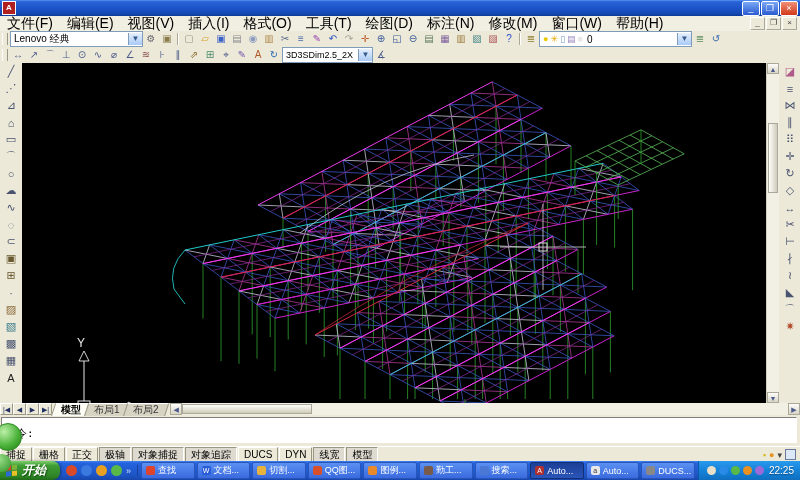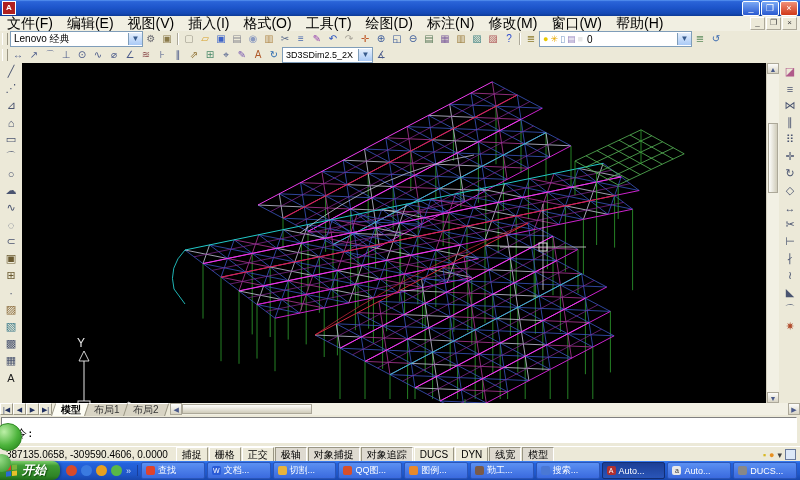--- a/index.html
+++ b/index.html
@@ -968,21 +968,20 @@
 </div>
 
 <div id="cmd" class="abs">
   <div id="cmd-inner">
     <div></div>
     <div>命令:</div>
   </div>
 </div>
 
 <div id="statusbar" class="abs">
-  <span id="coords">387135.0658, -309590.4606, 0.0000</span>
   <span id="toggles" style="display:flex;">
       <span class="toggle">捕捉</span>
       <span class="toggle">栅格</span>
       <span class="toggle">正交</span>
       <span class="toggle on">极轴</span>
       <span class="toggle on">对象捕捉</span>
       <span class="toggle on">对象追踪</span>
       <span class="toggle">DUCS</span>
       <span class="toggle">DYN</span>
       <span class="toggle on">线宽</span>
@@ -1052,16 +1051,26 @@
       </span>
       <span class="task">
         <span class="tic" style="background: rgb(232, 232, 232); color: rgb(51, 51, 51);">a</span>
         <span>Auto...</span>
       </span>
       <span class="task">
         <span class="tic" style="background: rgb(136, 136, 136);"></span>
         <span>DUCS...</span>
       </span>
     </div>
+  <div id="tray">
+    <span id="tray-icons" style="display:flex;gap:3px;">
+        <span class="tray-ic" style="background: rgb(232, 224, 200); border-radius: 50%;"></span>
+        <span class="tray-ic" style="background: rgb(42, 138, 232); border-radius: 50%;"></span>
+        <span class="tray-ic" style="background: rgb(88, 184, 72); border-radius: 50%;"></span>
+        <span class="tray-ic" style="background: rgb(232, 144, 32); border-radius: 50%;"></span>
+        <span class="tray-ic" style="background: rgb(154, 106, 216); border-radius: 50%;"></span>
+      </span>
+    <span id="clock">22:25</span>
+  </div>
 </div>
 
 <div id="float-ball" class="abs"></div>
 <div id="float-ball2" class="abs"></div>
 
 </body></html>

